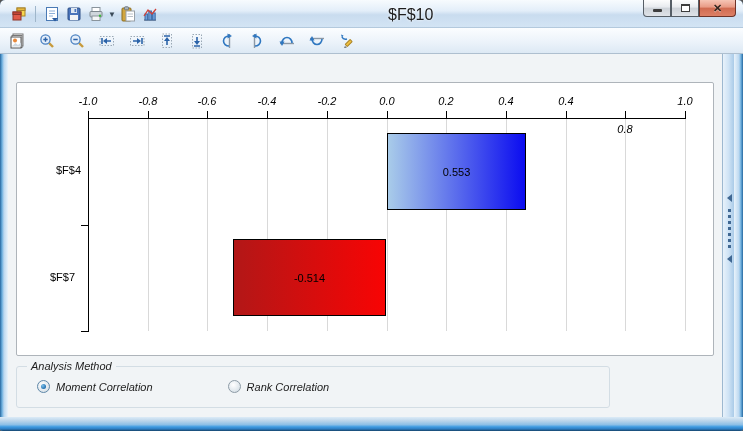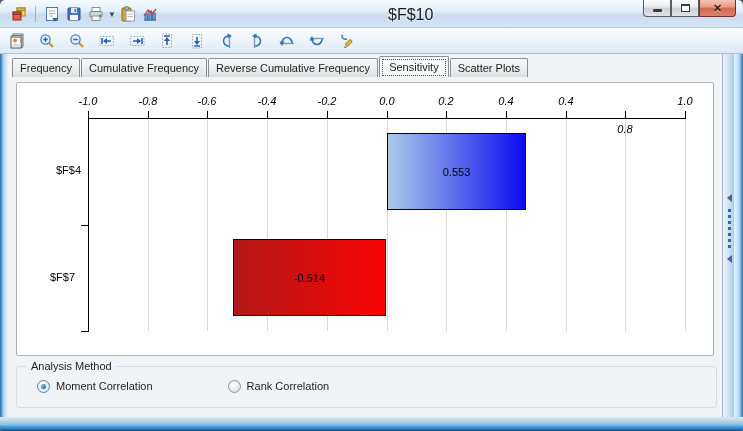--- a/index.html
+++ b/index.html
@@ -109,29 +109,29 @@
   .axis-v { position:absolute; width:1px; background:#000; }
   .tick-v { position:absolute; width:1px; background:#000; }
   .tick-h { position:absolute; height:1px; background:#000; }
   .tick-label { position:absolute; font-size:11px; color:#000; transform:translateX(-50%);font-style:italic; }
   .cat-label { position:absolute; font-size:11px; color:#000; text-align:right; width:46px; }
   .bar { position:absolute; border:1px solid #000; display:flex; align-items:center; justify-content:center; }
   .bar-value { font-size:11px; color:#000; }
 
   
   .groupbox {
-    position:absolute; left:8px; top:312px; width:701px; height:42px;
-    border:1px solid #d3dde4; border-radius:3px;
+    position:absolute; left:8px; top:312px; width:594px; height:42px;
+    border:1px solid #d3dde4; border-radius:3px;font-style:italic;
   }
   .gb-label {
     position:absolute; left:10px; top:-7px; padding:0 4px; font-size:11px; color:#1d1d1d;
     background:#f1f4f6;
   }
   .gb-options { position:absolute; left:20px; top:13px; display:flex; }
-  .radio-option { display:flex; align-items:flex-start; margin-right:75px; }
+  .radio-option { display:flex; align-items:center; margin-right:75px; }
   .radio-circle {
     width:13px; height:13px; border-radius:50%;
     border:1px solid #8d9ba6;
     background:radial-gradient(circle at 40% 35%, #ffffff 0, #dce4ea 70%, #c2ccd4 100%);
     margin-right:6px; position:relative;
   }
   .radio-option.checked .radio-circle { border-color:#5e87a8; }
   .radio-option.checked .radio-circle::after {
     content:""; position:absolute; left:3px; top:3px; width:5px; height:5px; border-radius:50%;
     background:radial-gradient(circle at 35% 35%, #7ec0ea 0, #1565a8 80%);
@@ -304,37 +304,20 @@
         <path d="M8 6 A4 3 0 0 1 3 4" fill="none" stroke="#2f77c0" stroke-width="1.4"></path>
         <path d="M2 1.5 l2.5 1 -1.5 2.2 z" fill="#2f77c0"></path>
         <rect x="8.2" y="6.5" width="3" height="7" rx="0.5" transform="rotate(45 9.7 10)" fill="#f0c040" stroke="#a8842a"></rect>
         <path d="M5.8 13.2 l2.2 1 -2.8 0.8 z" fill="#4a4a4a"></path>
       </svg>
     </div>
   </div>
 
   <div class="content">
 
-    <div class="tabs">
-      <div class="tab">
-          <span>Frequency</span>
-        </div>
-      <div class="tab">
-          <span>Cumulative Frequency</span>
-        </div>
-      <div class="tab">
-          <span>Reverse Cumulative Frequency</span>
-        </div>
-      <div class="tab active">
-          <span>Sensitivity</span>
-        </div>
-      <div class="tab">
-          <span>Scatter Plots</span>
-        </div>
-    </div>
 
     <div class="chart-panel" id="plot">
         <div class="gridline" style="left: 71px; top: 35px; height: 213px;"></div>
         <div class="tick-v" style="left: 71px; top: 28px; height: 7px;"></div>
         <div class="tick-label" style="left: 71px; top: 12px;">-1.0</div>
         <div class="gridline" style="left: 131px; top: 35px; height: 213px;"></div>
         <div class="tick-v" style="left: 131px; top: 28px; height: 7px;"></div>
         <div class="tick-label" style="left: 131px; top: 12px;">-0.8</div>
         <div class="gridline" style="left: 190px; top: 35px; height: 213px;"></div>
         <div class="tick-v" style="left: 190px; top: 28px; height: 7px;"></div>

